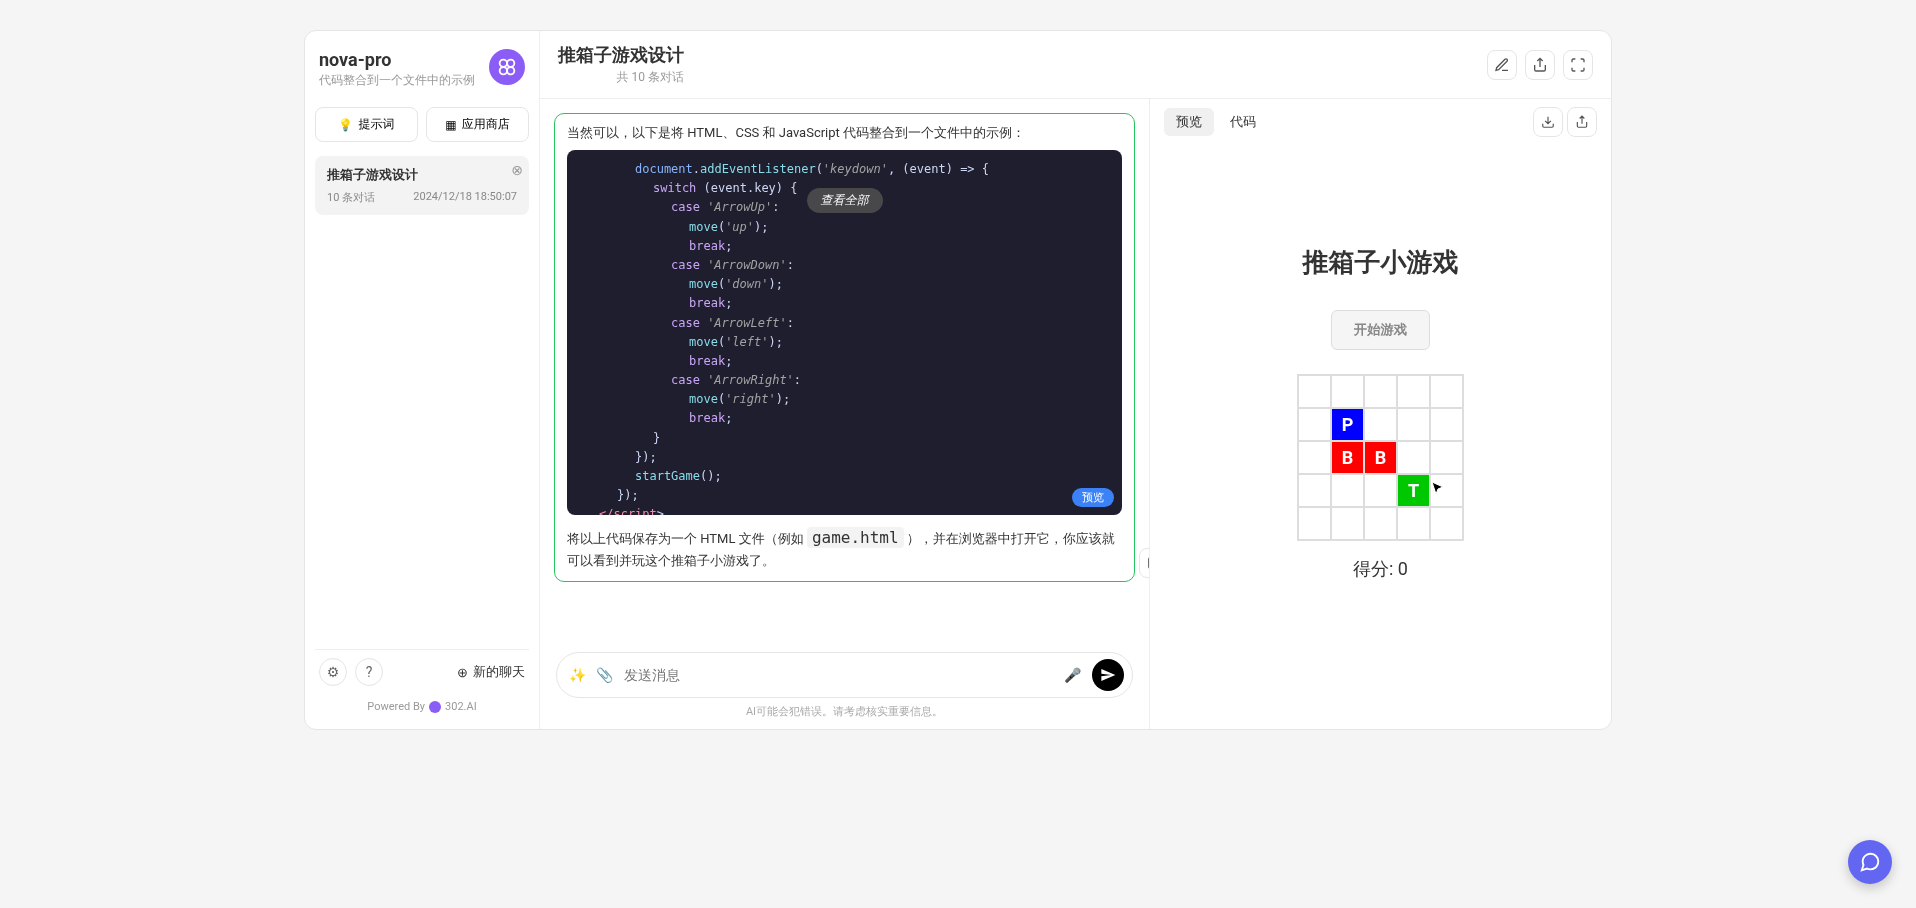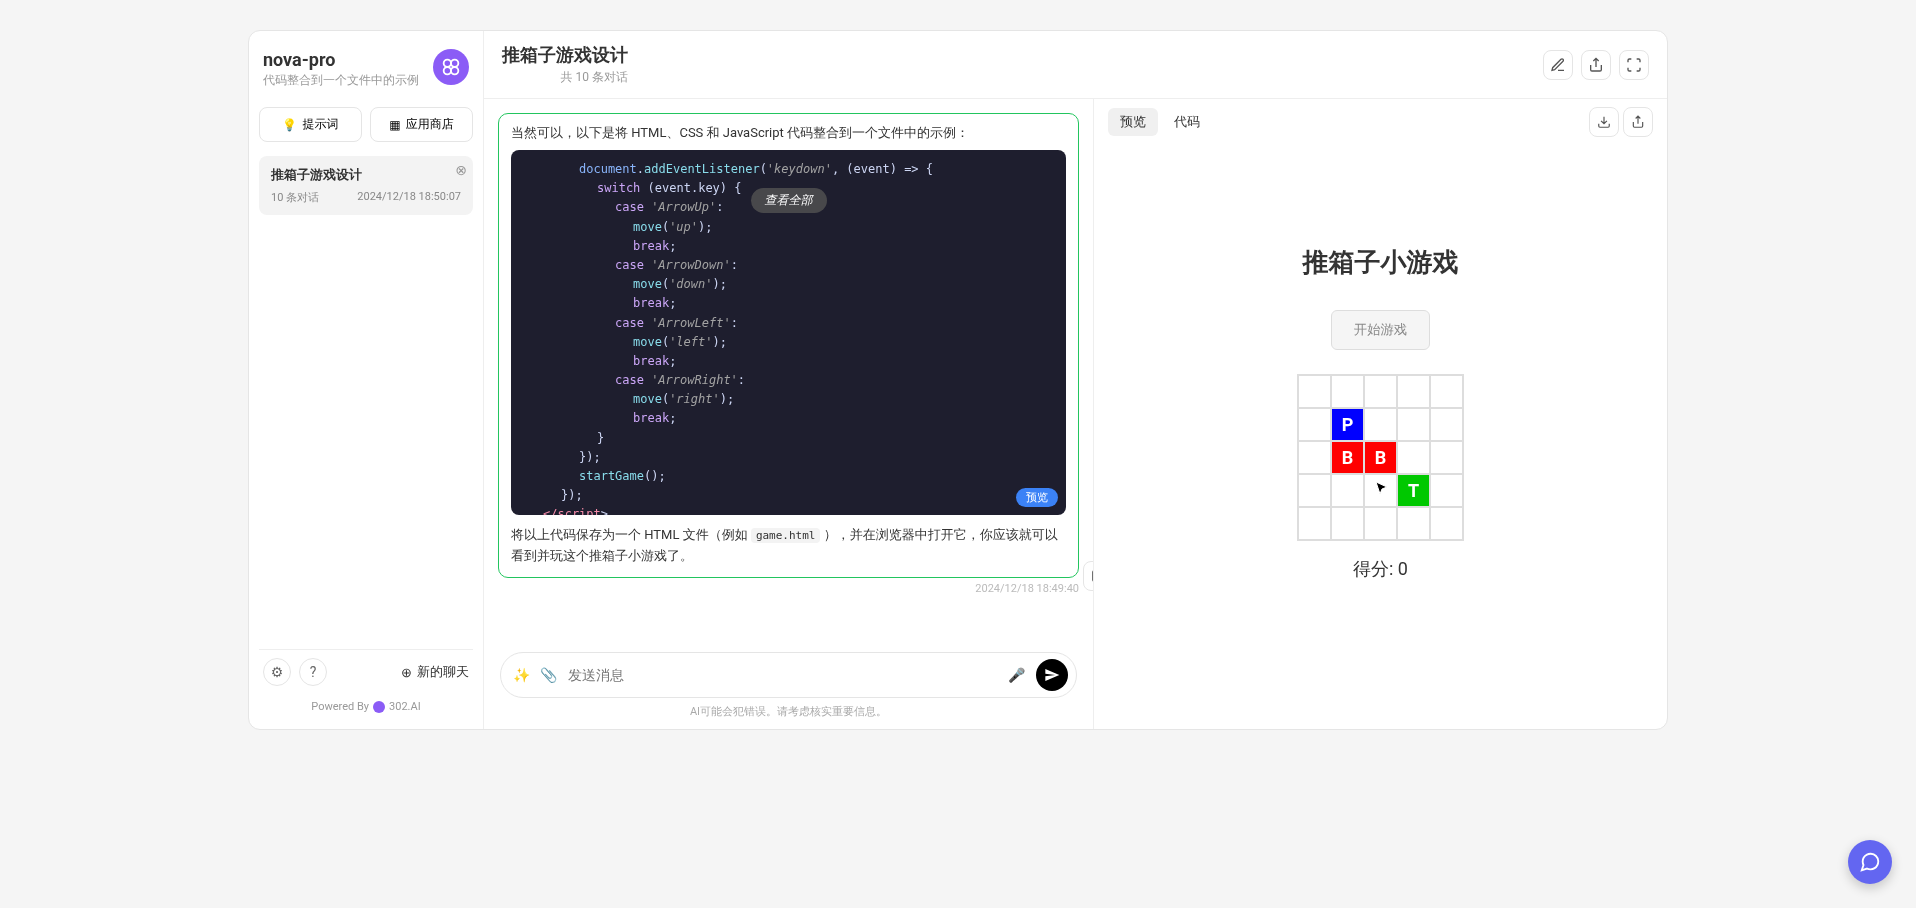--- a/index.html
+++ b/index.html
@@ -1,17 +1,17 @@
 <!DOCTYPE html>
 <html><head>
 <meta charset="utf-8">
 <style>
 * { box-sizing: border-box; margin: 0; padding: 0; }
 body { font-family: -apple-system, BlinkMacSystemFont, "Segoe UI", Roboto, sans-serif; background: #f5f5f5; color: #333; font-size: 14px; }
-.app { display: flex; width: 1420px; height: 700px; margin: 30px auto; background: #fff; border: 1px solid #e5e5e5; border-radius: 12px; overflow: hidden; }
+.app { display: flex; width: 1308px; height: 700px; margin: 30px auto; background: #fff; border: 1px solid #e5e5e5; border-radius: 12px; overflow: hidden; }
 
 
 .sidebar { width: 235px; border-right: 1px solid #eee; display: flex; flex-direction: column; padding: 10px; }
 .brand-row { display: flex; align-items: flex-start; justify-content: space-between; padding: 8px 4px; }
 .brand-title { font-size: 18px; font-weight: 700; }
 .brand-sub { font-size: 12px; color: #999; margin-top: 2px; }
 .brand-logo { width: 36px; height: 36px; border-radius: 50%; background: #8b5cf6; display: flex; align-items: center; justify-content: center; }
 .brand-logo svg { width: 22px; height: 22px; }
 .sb-buttons { display: flex; gap: 8px; margin: 10px 0; }
 .sb-btn { flex: 1; border: 1px solid #e5e5e5; border-radius: 8px; padding: 8px 0; font-size: 12px; background: #fff; display: flex; align-items: center; justify-content: center; gap: 5px; cursor: pointer; }
@@ -39,42 +39,42 @@
 
 .chat-col { width: 610px; border-right: 1px solid #eee; display: flex; flex-direction: column; min-height: 0; }
 .chat-scroll { flex: 1; overflow: auto; padding: 14px; }
 .msg-card { border: 1px solid #22c55e; border-radius: 10px; padding: 10px 12px; position: relative; }
 .msg-intro { font-size: 13px; margin-bottom: 8px; }
 .code-wrap { position: relative; }
 .code-block { background: #1e1e2e; color: #cdd6f4; border-radius: 8px; padding: 10px 14px; font-family: "SFMono-Regular", Consolas, monospace; font-size: 12px; line-height: 1.6; white-space: pre; overflow: hidden; height: 365px; }
 .expand-badge { position: absolute; top: 38px; left: 50%; transform: translateX(-50%); background: rgba(80,80,80,0.85); color: #fff; font-size: 12px; padding: 4px 14px; border-radius: 14px; cursor: pointer; font-style: italic; }
 .preview-badge { position: absolute; right: 8px; bottom: 8px; background: #3b82f6; color: #fff; font-size: 11px; padding: 2px 10px; border-radius: 10px; cursor: pointer; }
 .msg-out { font-size: 13px; margin-top: 10px; line-height: 1.6; }
-.inline-code { background: #f3f3f3; padding: 1px 5px; border-radius: 4px; font-family: monospace; font-size: 11px; }
+.inline-code { background: #f3f3f3; padding: 1px 5px; border-radius: 4px; font-family: monospace; font-size: 16px; }
 .msg-time { text-align: right; font-size: 11px; color: #bbb; margin-top: 4px; }
 .msg-action { position: absolute; right: -34px; bottom: 4px; }
 
 
 .tk-obj { color: #89b4fa; } .tk-kw { color: #cba6f7; } .tk-str { color: #a3a3a3; font-style: italic; } .tk-fn { color: #89dceb; } .tk-pl { color: #cdd6f4; } .tk-tag { color: #f38ba8; }
 
 .input-row { padding: 10px 16px; }
 .input-box { border: 1px solid #e5e5e5; border-radius: 24px; display: flex; align-items: center; padding: 6px 8px 6px 12px; gap: 10px; }
 .input-box input { flex: 1; border: none; outline: none; font-size: 14px; background: transparent; }
 .send-btn { width: 32px; height: 32px; border-radius: 50%; background: #000; color: #fff; display: flex; align-items: center; justify-content: center; cursor: pointer; }
 .disclaimer { text-align: center; font-size: 11px; color: #aaa; margin-top: 6px; }
 
 
 .prev-col { flex: 1; display: flex; flex-direction: column; min-height: 0; }
 .prev-tabs { display: flex; align-items: center; padding: 8px 14px; gap: 4px; }
 .tab { padding: 5px 12px; border-radius: 6px; font-size: 13px; cursor: pointer; }
 .tab.active { background: #f0f0f0; }
 .prev-tabs .spacer { flex: 1; }
 .prev-body { flex: 1; overflow: auto; display: flex; flex-direction: column; align-items: center; padding-top: 100px; }
 .game-title { font-size: 26px; font-weight: 700; margin-bottom: 30px; }
-.game-btn { padding: 10px 22px; border: 1px solid #ddd; border-radius: 6px; background: #f5f5f5; color: #888; margin-bottom: 24px; cursor: pointer; }
+.game-btn { padding: 10px 22px; border: 1px solid #ddd; border-radius: 6px; background: #f5f5f5; color: #888; margin-bottom: 24px; cursor: pointer; font-weight: bold; }
 .grid { display: grid; grid-template-columns: repeat(5, 33px); grid-template-rows: repeat(5, 33px); border: 1px solid #ddd; }
 .cell { border: 1px solid #ddd; display: flex; align-items: center; justify-content: center; font-weight: 700; color: #fff; font-size: 18px; }
 .cell.P { background: #0000ff; } .cell.B { background: #ff0000; } .cell.T { background: #00c800; }
 .score { margin-top: 16px; font-size: 18px; }
 
 .fab { position: fixed; right: 24px; bottom: 24px; width: 44px; height: 44px; border-radius: 50%; background: #6366f1; color: #fff; display: flex; align-items: center; justify-content: center; cursor: pointer; box-shadow: 0 4px 12px rgba(0,0,0,0.2); }
 
 .cursor { position: absolute; pointer-events: none; }
 </style>
 </head>
@@ -169,21 +169,20 @@
               <div class="msg-intro">当然可以，以下是将 HTML、CSS 和 JavaScript 代码整合到一个文件中的示例：</div>
               <div class="code-wrap">
                 <div class="code-block" id="codeblock"><div style="padding-left: 54px;"><span class="tk-obj">document</span><span class="tk-pl">.</span><span class="tk-fn">addEventListener</span><span class="tk-pl">(</span><span class="tk-str">'keydown'</span><span class="tk-pl">, (event) =&gt; {</span></div><div style="padding-left: 72px;"><span class="tk-kw">switch</span><span class="tk-pl"> (event.key) {</span></div><div style="padding-left: 90px;"><span class="tk-kw">case</span><span class="tk-pl"> </span><span class="tk-str">'ArrowUp'</span><span class="tk-pl">:</span></div><div style="padding-left: 108px;"><span class="tk-fn">move</span><span class="tk-pl">(</span><span class="tk-str">'up'</span><span class="tk-pl">);</span></div><div style="padding-left: 108px;"><span class="tk-kw">break</span><span class="tk-pl">;</span></div><div style="padding-left: 90px;"><span class="tk-kw">case</span><span class="tk-pl"> </span><span class="tk-str">'ArrowDown'</span><span class="tk-pl">:</span></div><div style="padding-left: 108px;"><span class="tk-fn">move</span><span class="tk-pl">(</span><span class="tk-str">'down'</span><span class="tk-pl">);</span></div><div style="padding-left: 108px;"><span class="tk-kw">break</span><span class="tk-pl">;</span></div><div style="padding-left: 90px;"><span class="tk-kw">case</span><span class="tk-pl"> </span><span class="tk-str">'ArrowLeft'</span><span class="tk-pl">:</span></div><div style="padding-left: 108px;"><span class="tk-fn">move</span><span class="tk-pl">(</span><span class="tk-str">'left'</span><span class="tk-pl">);</span></div><div style="padding-left: 108px;"><span class="tk-kw">break</span><span class="tk-pl">;</span></div><div style="padding-left: 90px;"><span class="tk-kw">case</span><span class="tk-pl"> </span><span class="tk-str">'ArrowRight'</span><span class="tk-pl">:</span></div><div style="padding-left: 108px;"><span class="tk-fn">move</span><span class="tk-pl">(</span><span class="tk-str">'right'</span><span class="tk-pl">);</span></div><div style="padding-left: 108px;"><span class="tk-kw">break</span><span class="tk-pl">;</span></div><div style="padding-left: 72px;"><span class="tk-pl">}</span></div><div style="padding-left: 54px;"><span class="tk-pl">});</span></div><div style="padding-left: 0px;"><span class="tk-pl"></span></div><div style="padding-left: 54px;"><span class="tk-fn">startGame</span><span class="tk-pl">();</span></div><div style="padding-left: 36px;"><span class="tk-pl">});</span></div><div style="padding-left: 18px;"><span class="tk-tag">&lt;/script</span><span class="tk-pl">&gt;</span></div></div>
                 <div class="expand-badge">查看全部</div>
                 <div class="preview-badge">预览</div>
               </div>
               <div class="msg-out">
                 <span>将以上代码保存为一个 HTML 文件（例如 </span><span class="inline-code">game.html</span><span> ），并在浏览器中打开它，你应该就可以看到并玩这个推箱子小游戏了。</span>
               </div>
             </div>
-            <div class="msg-time">2024/12/18 18:49:40</div>
             <div class="msg-action icon-btn">
                 <svg width="14" height="14" viewBox="0 0 24 24" fill="none" stroke="currentColor" stroke-width="2">
                   <rect x="3" y="3" width="18" height="18" rx="2"></rect>
                   <path d="M8 12l3 3 5-6"></path>
                 </svg>
               </div>
           </div>
         </div>
         <div class="input-row">
           <div class="input-box">

